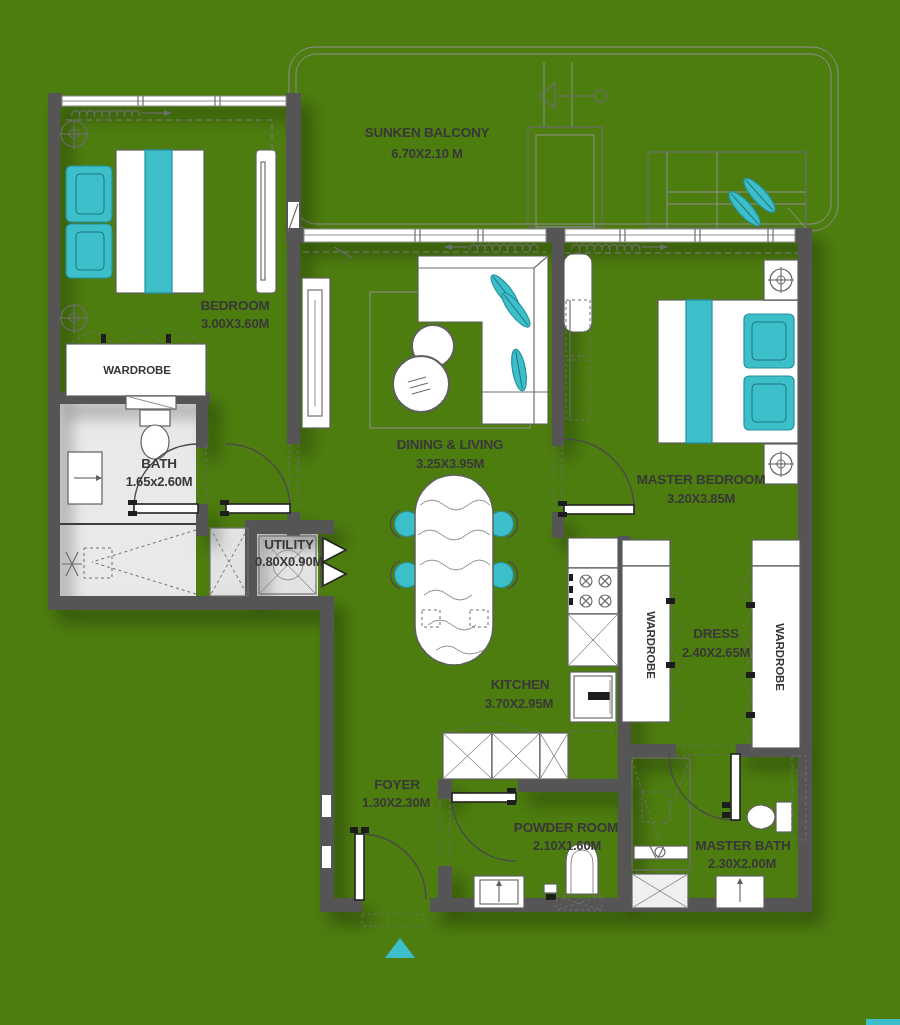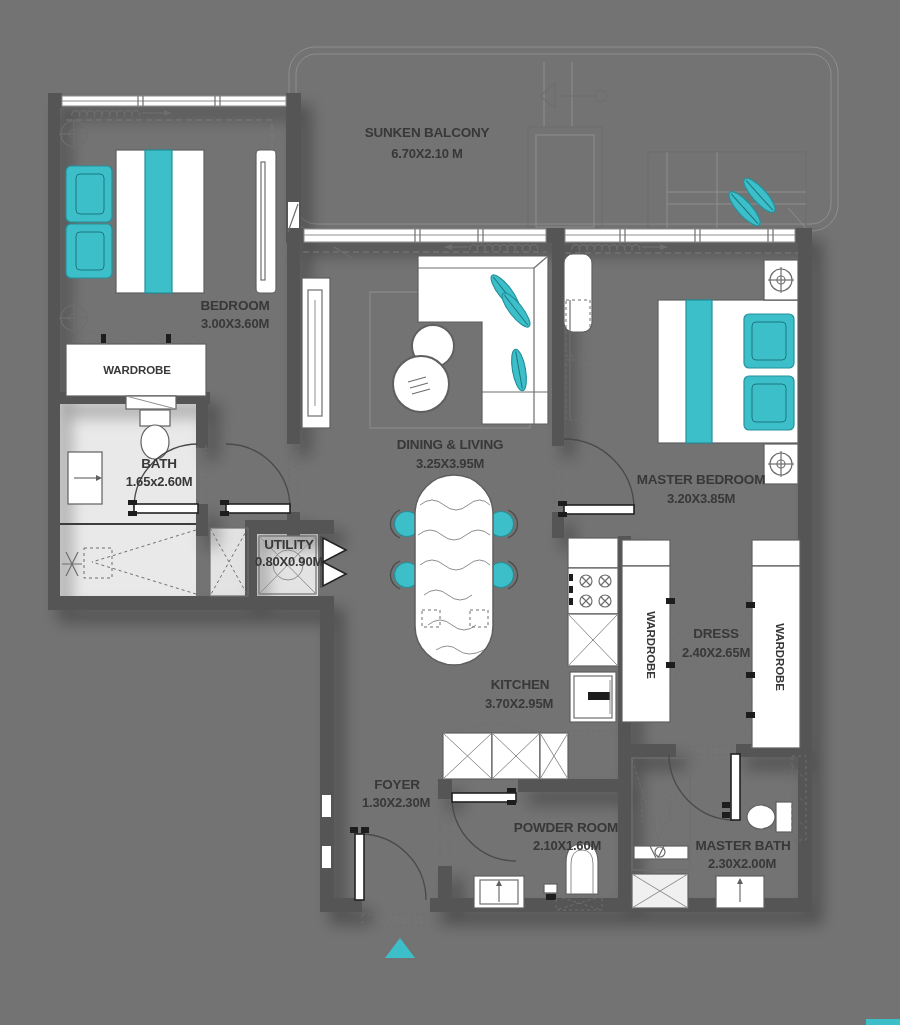--- a/index.html
+++ b/index.html
@@ -1,16 +1,16 @@
 <!DOCTYPE html>
 <html><head>
 <meta charset="utf-8">
 <style>
   html,body{margin:0;padding:0;background:#ffffff;}
-  #stage{position:relative;width:900px;height:1025px;background:#737373;overflow:hidden;
+  #stage{position:relative;width:900px;height:1025px;background:#4d7c0f;overflow:hidden;
          font-family:"Liberation Sans", sans-serif;text-align:center;}
   svg{position:absolute;left:0;top:0;}
   .wall{fill:#545454;stroke:none;}
   .winband{fill:#ffffff;stroke:#8a8a8a;stroke-width:1;}
   .thin{fill:none;stroke:#6e6e6e;stroke-width:1.2;}
   .thin2{fill:none;stroke:#8f8f8f;stroke-width:1;}
   .furn{fill:#ffffff;stroke:#5f5f5f;stroke-width:1.2;}
   .furngray{fill:#f0f0f0;stroke:#5f5f5f;stroke-width:1.2;}
   .floorgray{fill:#e9e9e9;stroke:none;}
   .dash{fill:none;stroke:#7a7a7a;stroke-width:1.1;stroke-dasharray:6 4;}

